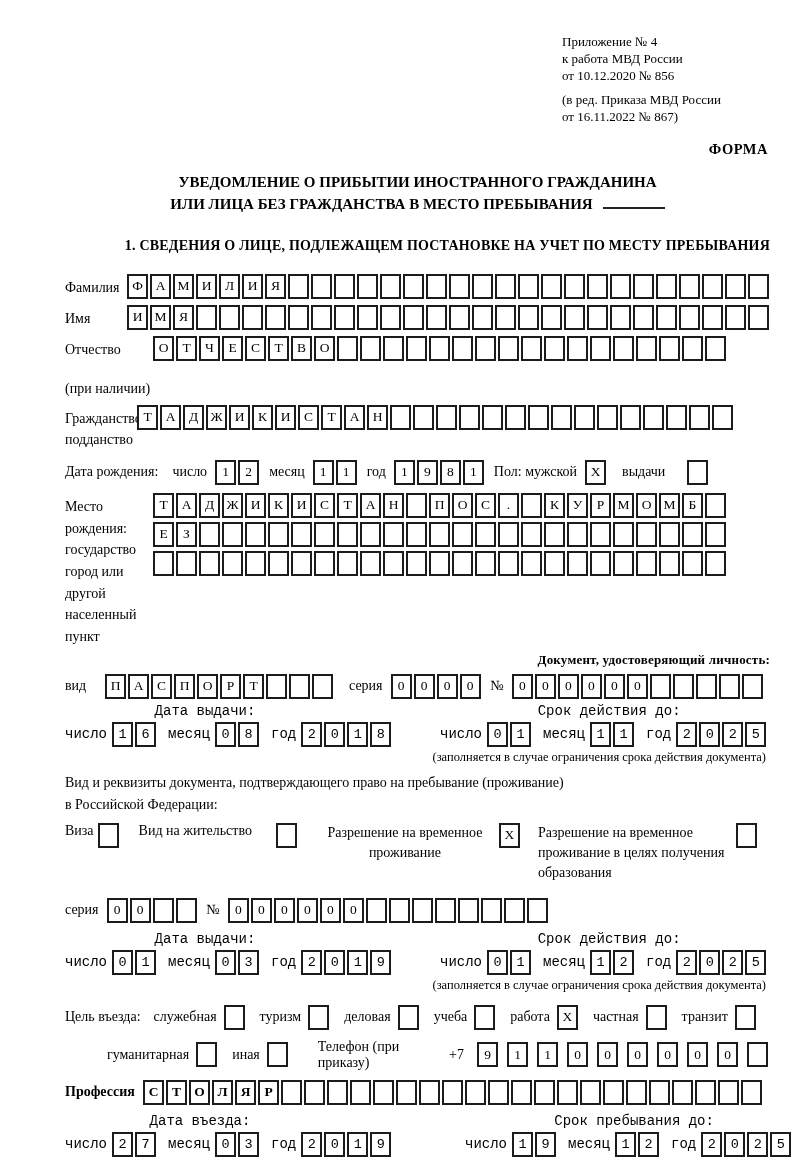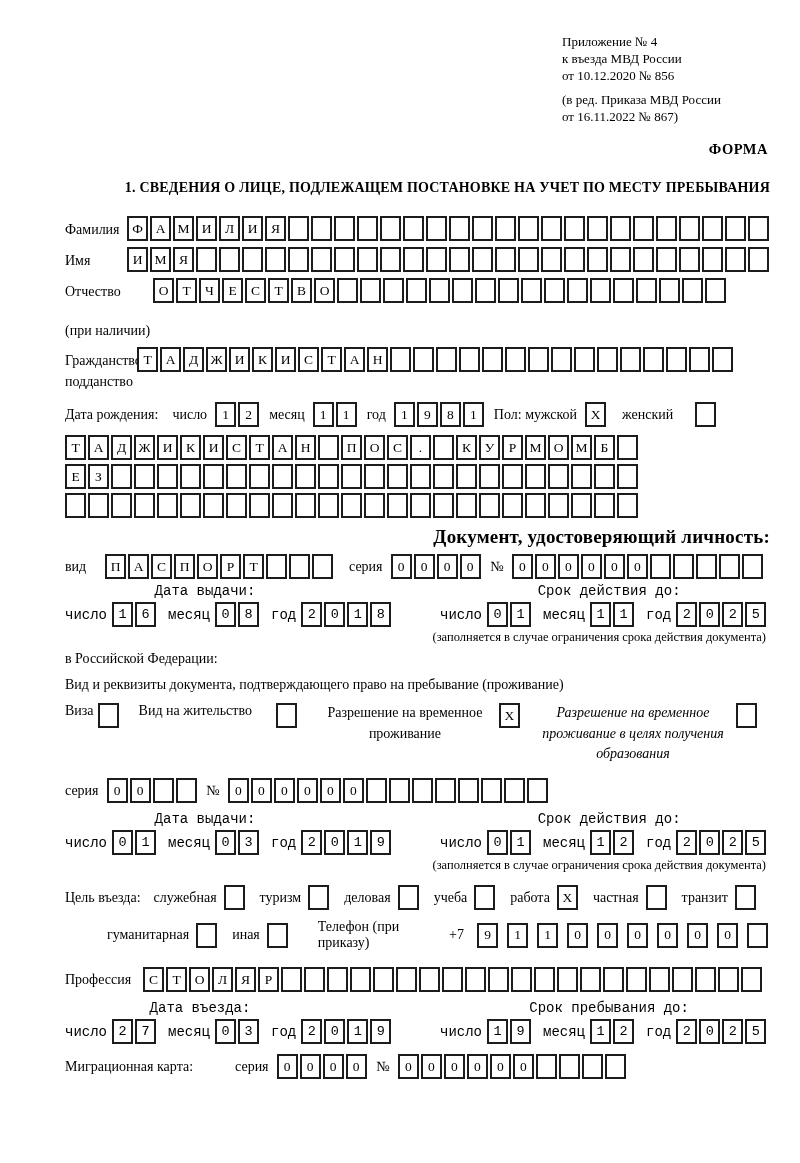--- a/index.html
+++ b/index.html
@@ -37,41 +37,45 @@
   .dg-right{flex:1 1 auto;}
   .dg-head{text-align:center;margin-bottom:3px;}
   .dg-line{display:flex;align-items:center;}
   .dg-line .dlbl{margin-right:5px;}
   .dg-line .cells{margin-right:10px;}
   .note{font-size:12.5px;text-align:right;margin-top:3px;padding-right:4px;}
 
   .opt{display:inline-flex;align-items:flex-start;}
   .opt .cell{margin-left:8px;}
   .opt-lbl-multi{max-width:172px;text-align:center;line-height:1.45;}
-  .opt-lbl-multi3{max-width:190px;text-align:center;line-height:1.45;font-style:italic;}
+  .opt-lbl-multi3{max-width:190px;line-height:1.45;}
   .ck-row{display:flex;align-items:flex-start;margin-top:10px;}
 
   .purpose-row{display:flex;align-items:center;margin-top:12px;flex-wrap:nowrap;}
   .purpose-row .cell{margin-left:7px;}
   .p-gap{margin-left:13px;}
 </style>
 </head>
 <body>
 
 <div class="page">
 
   <div class="hdr-block">
     <div>Приложение № 4</div>
-    <div>к въезда МВД России</div>
+    <div>к работа МВД России</div>
     <div>от 10.12.2020 № 856</div>
     <div class="hdr-edition">(в ред. Приказа МВД России</div>
     <div>от 16.11.2022 № 867)</div>
   </div>
   <div class="forma">ФОРМА</div>
 
+  <div class="title">
+    <div>УВЕДОМЛЕНИЕ О ПРИБЫТИИ ИНОСТРАННОГО ГРАЖДАНИНА</div>
+    <div><span>ИЛИ ЛИЦА БЕЗ ГРАЖДАНСТВА В МЕСТО ПРЕБЫВАНИЯ</span><span class="blank-line"></span></div>
+  </div>
 
   <div class="sec-head">1. СВЕДЕНИЯ О ЛИЦЕ, ПОДЛЕЖАЩЕМ ПОСТАНОВКЕ НА УЧЕТ ПО МЕСТУ ПРЕБЫВАНИЯ</div>
 
   <div class="row" style="margin-top:20px;">
     <span class="lblcol" style="width:62px;">Фамилия</span>
     <span class="cells">
         <span class="cell">Ф</span>
         <span class="cell">А</span>
         <span class="cell">М</span>
         <span class="cell">И</span>
@@ -225,25 +229,31 @@
         <span class="lbl">год</span>
       <span class="cells gap-s">
           <span class="cell">1</span>
           <span class="cell">9</span>
           <span class="cell">8</span>
           <span class="cell">1</span>
         </span>
       </span>
     <span class="lbl gap-s">Пол: мужской</span>
     <span class="cell gap-s">X</span>
-    <span class="lbl gap-m">женский</span>
+    <span class="lbl gap-m">выдачи</span>
     <span class="cell gap-l"></span>
   </div>
 
   <div class="row" style="margin-top:8px;">
+    <span class="lblcol stack" style="width:88px;line-height:1.55;">
+      <span>Место рождения:</span>
+      <span>государство</span>
+      <span>город или другой</span>
+      <span>населенный пункт</span>
+    </span>
     <span class="stack boxrows">
       <span class="cells">
           <span class="cell">Т</span>
           <span class="cell">А</span>
           <span class="cell">Д</span>
           <span class="cell">Ж</span>
           <span class="cell">И</span>
           <span class="cell">К</span>
           <span class="cell">И</span>
           <span class="cell">С</span>
@@ -315,21 +325,21 @@
           <span class="cell"></span>
           <span class="cell"></span>
           <span class="cell"></span>
           <span class="cell"></span>
           <span class="cell"></span>
           <span class="cell"></span>
         </span>
     </span>
   </div>
 
-  <div class="sec-head" style="margin-top:4px;font-size:19px;">Документ, удостоверяющий личность:</div>
+  <div class="sec-head" style="margin-top:4px;font-size:13px;">Документ, удостоверяющий личность:</div>
 
   <div class="row" style="margin-top:6px;align-items:center;">
     <span class="lbl" style="width:40px;">вид</span>
     <span class="cells">
         <span class="cell">П</span>
         <span class="cell">А</span>
         <span class="cell">С</span>
         <span class="cell">П</span>
         <span class="cell">О</span>
         <span class="cell">Р</span>
@@ -402,22 +412,22 @@
             <span class="cell">2</span>
             <span class="cell">0</span>
             <span class="cell">2</span>
             <span class="cell">5</span>
           </span>
       </div>
     </div>
   </div>
   <div class="note">(заполняется в случае ограничения срока действия документа)</div>
 
+  <div style="margin-top:10px;">Вид и реквизиты документа, подтверждающего право на пребывание (проживание)</div>
   <div style="margin-top:6px;">в Российской Федерации:</div>
-  <div style="margin-top:10px;">Вид и реквизиты документа, подтверждающего право на пребывание (проживание)</div>
 
   <div class="ck-row">
     <span class="opt">
       <span>Виза</span>
       <span class="cell" style="margin-left:4px;"></span>
     </span>
     <span class="opt" style="margin-left:18px;">
       <span>Вид на жительство</span>
       <span class="cell" style="margin-left:24px;"></span>
     </span>
@@ -538,21 +548,21 @@
         <span class="cell">0</span>
         <span class="cell">0</span>
         <span class="cell">0</span>
         <span class="cell">0</span>
         <span class="cell">0</span>
         <span class="cell">0</span>
         <span class="cell"></span>
       </span>
   </div>
 
-  <div class="row" style="margin-top:16px;align-items:center;">
+  <div class="row" style="margin-top:9px;align-items:center;font-weight:bold;">
     <span class="lbl" style="width:78px;">Профессия</span>
     <span class="cells">
         <span class="cell">С</span>
         <span class="cell">Т</span>
         <span class="cell">О</span>
         <span class="cell">Л</span>
         <span class="cell">Я</span>
         <span class="cell">Р</span>
         <span class="cell"></span>
         <span class="cell"></span>
@@ -571,21 +581,21 @@
         <span class="cell"></span>
         <span class="cell"></span>
         <span class="cell"></span>
         <span class="cell"></span>
         <span class="cell"></span>
         <span class="cell"></span>
         <span class="cell"></span>
       </span>
   </div>
 
-  <div class="daterow" style="margin-top:8px;">
+  <div class="daterow" style="margin-top:8px;gap:25px;">
     <div class="dg dg-left">
       <div class="dg-head" style="padding-right:105px;">Дата въезда:</div>
       <div class="dg-line">
         <span class="dlbl">число</span>
         <span class="cells">
             <span class="cell">2</span>
             <span class="cell">7</span>
           </span>
         <span class="dlbl">месяц</span>
         <span class="cells">

